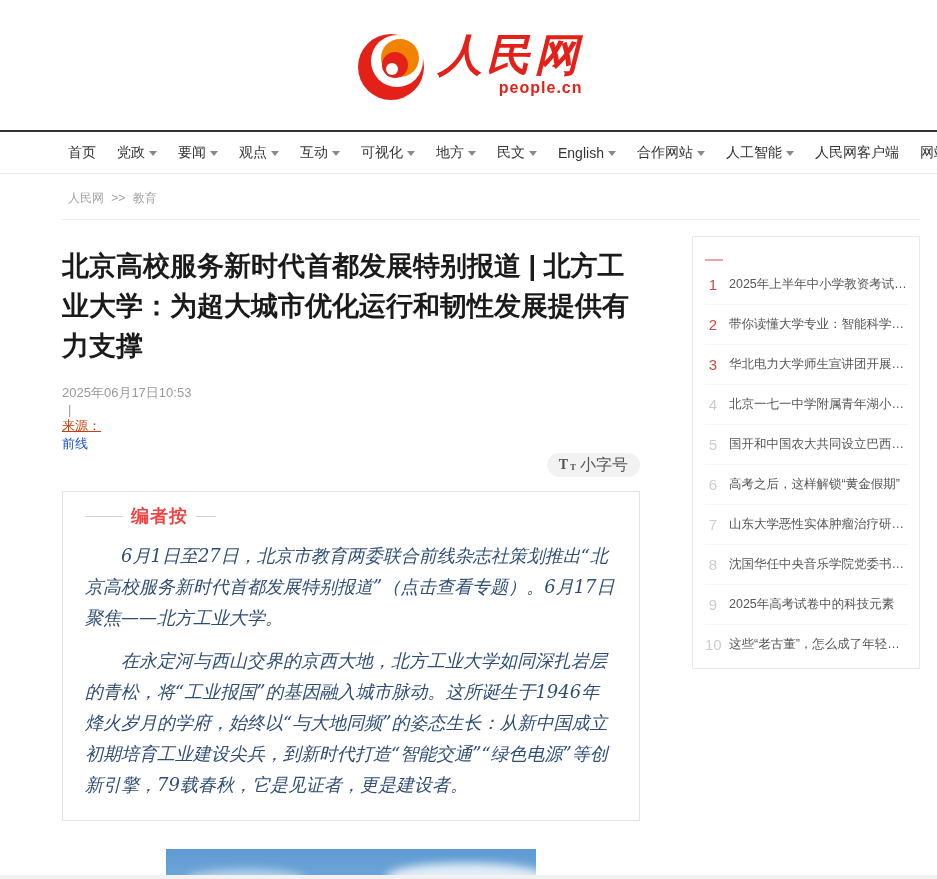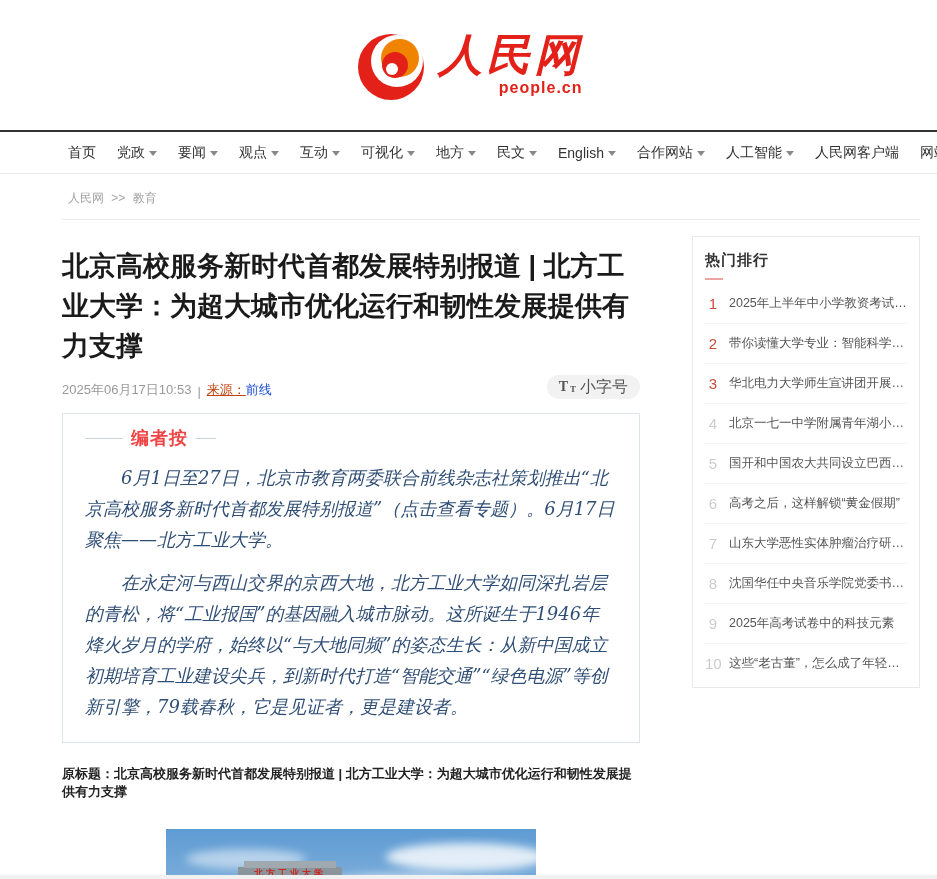--- a/index.html
+++ b/index.html
@@ -24,21 +24,21 @@
   .breadcrumb span { margin-right:4px; }
   .top-divider { border-bottom:1px solid #ebebeb; }
 
   
   .columns { display:flex; }
   .main-col { width:578px; padding-top:26px; }
   .side-col { width:228px; margin-left:auto; padding-top:16px; }
 
   
   .article-title { font-size:27px; font-weight:700; color:#1a1a1a; line-height:40px; }
-  .meta-row { display:flex; align-items:flex-end; margin-top:9px; }
+  .meta-row { display:flex; align-items:flex-start; margin-top:18px;flex-direction:column; }
   .meta-date { font-size:13px; color:#999; }
   .meta-src-label { font-size:13px; color:#c2410c;text-decoration:underline; }
   .meta-src { font-size:13px; color:#1d4ed8; }
   .font-size-btn { margin-left:auto; background:#f2f2f2; border-radius:12px; height:24px; padding:0 12px; display:flex; align-items:center; gap:4px; color:#555; cursor:pointer; }
   .fs-ico-big { font-size:14px; font-weight:bold; font-family:"Liberation Serif",serif; }
   .fs-ico-small { font-size:9px; font-weight:bold; font-family:"Liberation Serif",serif; margin-left:-2px; margin-top:4px; }
   .fs-label { font-size:16px; }
 
   
   .editor-box { border:1px solid #dfe4ea; margin-top:14px; padding:0 22px 20px 22px; }
@@ -169,23 +169,20 @@
       <div class="editor-box">
         <div class="editor-head">
           <span class="line-l"></span>
           <span class="editor-head-label">编者按</span>
           <span class="line-r"></span>
         </div>
         <p class="editor-para">6月1日至27日，北京市教育两委联合前线杂志社策划推出“北京高校服务新时代首都发展特别报道”（点击查看专题）。6月17日聚焦——北方工业大学。</p>
         <p class="editor-para">在永定河与西山交界的京西大地，北方工业大学如同深扎岩层的青松，将“工业报国”的基因融入城市脉动。这所诞生于1946年烽火岁月的学府，始终以“与大地同频”的姿态生长：从新中国成立初期培育工业建设尖兵，到新时代打造“智能交通”“绿色电源”等创新引擎，79载春秋，它是见证者，更是建设者。</p>
       </div>
 
-      <div class="orig-title">
-        <span>原标题：</span><span>北京高校服务新时代首都发展特别报道 | 北方工业大学：为超大城市优化运行和韧性发展提供有力支撑</span>
-      </div>
 
       <div class="article-figure">
         <span class="photo-frame">
           <svg width="370" height="245" viewBox="0 0 370 245">
             <defs>
               <linearGradient id="sky" x1="0" y1="0" x2="0" y2="1">
                 <stop offset="0" stop-color="#5e9bd3"></stop>
                 <stop offset="0.55" stop-color="#a8c8e4"></stop>
                 <stop offset="1" stop-color="#e9f1f6"></stop>
               </linearGradient>
@@ -248,21 +245,20 @@
             <polygon points="0,190 95,245 0,245" fill="#3a4148"></polygon>
             <polygon points="0,196 88,245 60,245 0,212" fill="#6d5f4e"></polygon>
           </svg>
         </span>
         
       </div>
     </div>
 
     <div class="side-col">
       <div class="rank-box">
-        <div class="rank-title">热门排行</div>
         <div class="rank-underline"></div>
         <div class="rank-list">
           <div class="rank-item hot">
             <span class="rank-num">1</span>
             <span class="rank-text">2025年上半年中小学教资考试面试结果...</span>
           </div>
           <div class="rank-item hot">
             <span class="rank-num">2</span>
             <span class="rank-text">带你读懂大学专业：智能科学与技术VS低...</span>
           </div>

